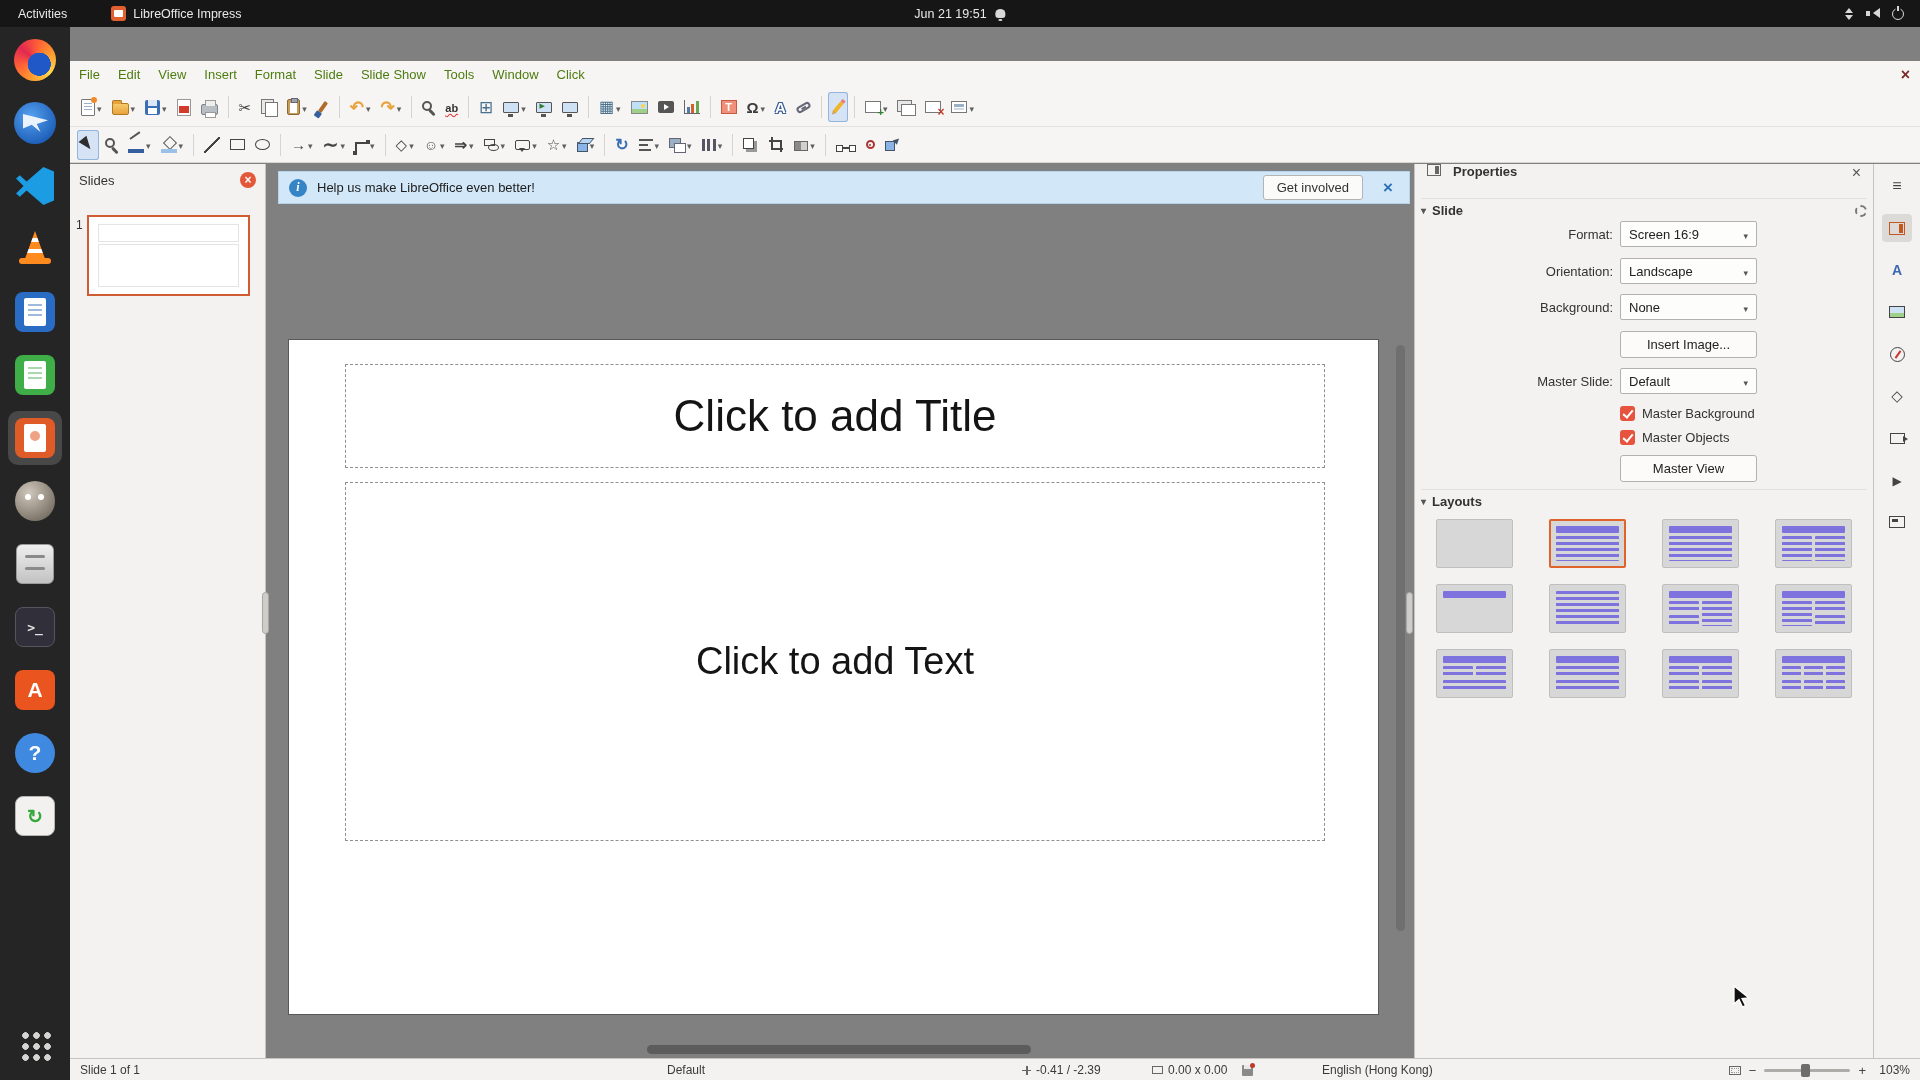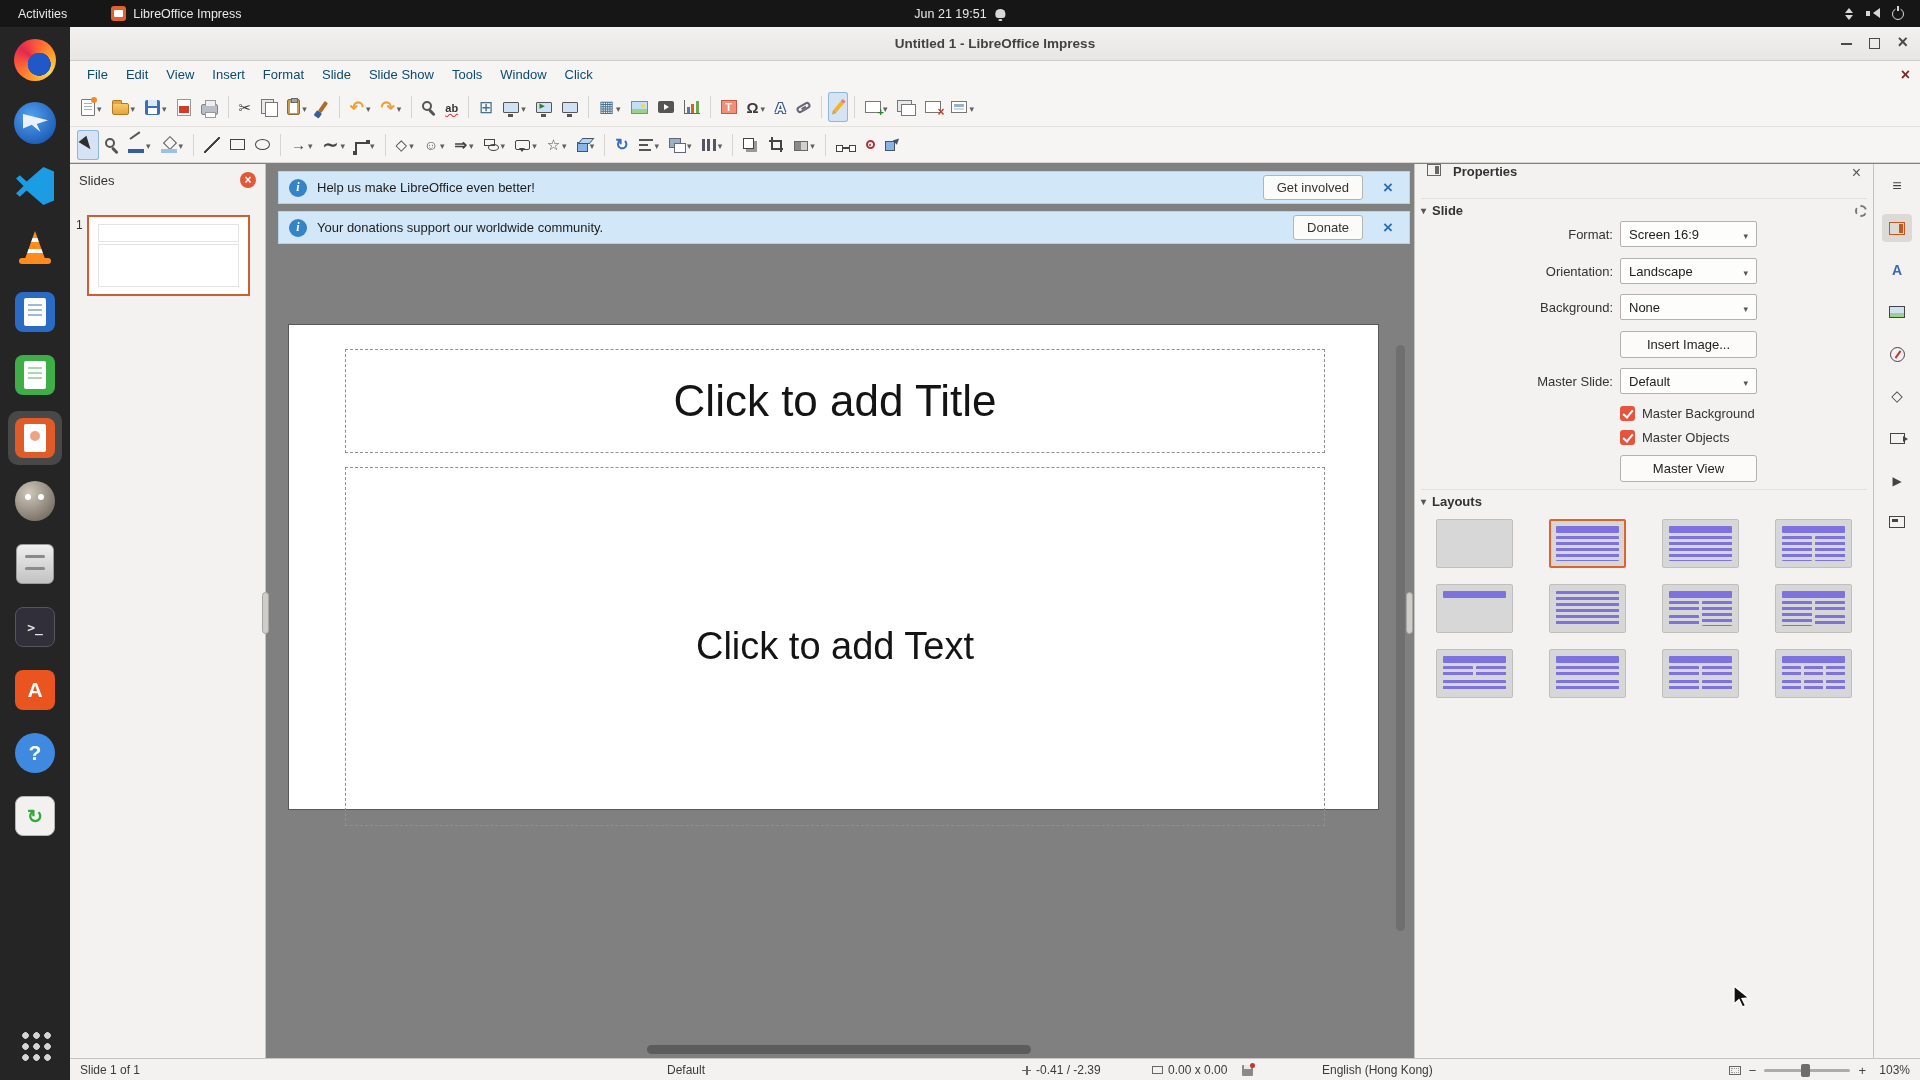--- a/index.html
+++ b/index.html
@@ -58,21 +58,21 @@
   .dk-apps { margin-top:auto; }
   .dki-apps { width:33px; height:33px; background-image:radial-gradient(#d5d4d2 3px, transparent 3.6px); background-size:11px 11px; background-position:1px 1px; }
 
   
   .titlebar { position:absolute; left:70px; top:27px; right:0; height:34px; background:linear-gradient(#f3f1f0,#e8e6e4); border-bottom:1px solid #cfcdca; display:flex; align-items:center; justify-content:center; color:#424242; font-weight:bold; font-size:13.5px; z-index:40; }
   .win-btns { position:absolute; right:12px; top:0; height:100%; display:flex; align-items:center; gap:17px; }
   .wb-min { width:11px; height:2px; background:#4a4a4a; }
   .wb-max { width:11px; height:11px; border:1.5px solid #4a4a4a; }
   .wb-close::after { content:"×"; font-size:18px; color:#4a4a4a; line-height:0; }
 
-  .menubar { position:absolute; left:70px; top:61px; right:0; height:27px; background:#f6f5f4; display:flex; align-items:center; padding-left:8px; font-size:13px; color:#0c4a6e; z-index:39; }
+  .menubar { position:absolute; left:70px; top:61px; right:0; height:27px; background:#f6f5f4; display:flex; align-items:center; font-size:13px; color:#4d7c0f; z-index:39; }
   .menu-item { padding:4px 9px; border-radius:3px; }
   .doc-close { position:absolute; right:10px; }
   .doc-close::after { content:"×"; color:#7a2b26; font-size:16px; font-weight:bold; }
 
   
   .toolbar { position:absolute; left:70px; right:0; background:#f6f5f4; display:flex; align-items:center; padding-left:6px; z-index:38; }
   .toolbar1 { top:88px; height:39px; border-bottom:1px solid #e3e1dd; }
   .toolbar2 { top:127px; height:36px; border-bottom:1px solid #d8d6d2; }
   .tbtn { height:30px; display:flex; align-items:center; justify-content:center; padding:0 4px; border-radius:3px; margin:0 1px; position:relative; }
   .tbtn.active { background:#d5e3f5; box-shadow:inset 0 0 0 1px #93b4dc; }
@@ -193,21 +193,21 @@
 
   
   .main { position:absolute; left:266px; top:164px; width:1148px; bottom:22px; background:#808080; overflow:hidden; z-index:20; }
   .infobar { position:absolute; left:12px; width:1132px; height:33px; background:#d2e7f8; border:1px solid #b6d3ec; display:flex; align-items:center; padding:0 10px; gap:10px; font-size:13px; color:#1c1c1c; }
   .ib1 { top:7px; } .ib2 { top:47px; }
   .ib-icon { width:18px; height:18px; border-radius:50%; background:#3584c6; flex:0 0 auto; display:flex; align-items:center; justify-content:center; }
   .ib-icon::after { content:"i"; color:#fff; font:italic bold 12px "Liberation Serif", serif; }
   .ib-btn { margin-left:auto; background:#fbfbfa; border:1px solid #b6b4b0; border-radius:3px; padding:4px 13px; font-size:13px; color:#333; flex:0 0 auto; }
   .ib-close { width:22px; text-align:center; margin-left:4px; flex:0 0 auto; }
   .ib-close::after { content:"×"; color:#2b6fb5; font-weight:bold; font-size:17px; }
-  .slide { position:absolute; left:22px; top:160px; width:1091px; height:486px; background:#fff; border:1px solid #585858; }
+  .slide { position:absolute; left:22px; top:175px; width:1091px; height:676px; background:#fff; border:1px solid #585858; }
   .ph { position:absolute; left:56px; width:980px; border:1px dashed #909090; display:flex; align-items:center; justify-content:center; color:#141414; }
   .ph-title { top:24px; height:104px; font-size:44px; }
   .ph-body { top:142px; height:359px; font-size:38px; }
   .vthumb { position:absolute; left:1130px; top:181px; width:9px; height:586px; background:#6f6f6f; border-radius:5px; }
   .hthumb { position:absolute; left:381px; top:881px; width:384px; height:9px; background:#5c5c5c; border-radius:5px; }
   .grip { position:absolute; width:7px; height:42px; background:#cfcdca; border:1px solid #a8a6a2; border-radius:4px; z-index:32; }
   .grip-left { left:262px; top:592px; } .grip-right { left:1406px; top:592px; }
 
   
   .props { position:absolute; left:1414px; top:164px; width:459px; bottom:22px; background:#f3f2f1; border-left:1px solid #c6c4c1; z-index:30; font-size:13px; }
@@ -340,28 +340,20 @@
         <span class="dki-help"></span>
       </div>
     <div class="dk">
         <span class="dki-upd"></span>
       </div>
     <div class="dk dk-apps">
         <span class="dki-apps"></span>
       </div>
   </div>
 
-  <div class="titlebar">
-    <span>Untitled 1 - LibreOffice Impress</span>
-    <div class="win-btns">
-      <span class="wb-min"></span>
-      <span class="wb-max"></span>
-      <span class="wb-close"></span>
-    </div>
-  </div>
 
   <div class="menubar">
     <span class="menu-item">File</span>
     <span class="menu-item">Edit</span>
     <span class="menu-item">View</span>
     <span class="menu-item">Insert</span>
     <span class="menu-item">Format</span>
     <span class="menu-item">Slide</span>
     <span class="menu-item">Slide Show</span>
     <span class="menu-item">Tools</span>
@@ -597,26 +589,20 @@
     <div class="sp-thumb"></div>
   </div>
 
   <div class="main">
     <div class="infobar ib1">
       <span class="ib-icon"></span>
       <span class="ib-text">Help us make LibreOffice even better!</span>
       <span class="ib-btn">Get involved</span>
       <span class="ib-close"></span>
     </div>
-    <div class="infobar ib2">
-      <span class="ib-icon"></span>
-      <span class="ib-text">Your donations support our worldwide community.</span>
-      <span class="ib-btn">Donate</span>
-      <span class="ib-close"></span>
-    </div>
     <div class="slide">
       <div class="ph ph-title">Click to add Title</div>
       <div class="ph ph-body">Click to add Text</div>
     </div>
     <div class="vthumb"></div>
     <div class="hthumb"></div>
   </div>
 
   <div class="grip grip-left"></div>
   <div class="grip grip-right"></div>

